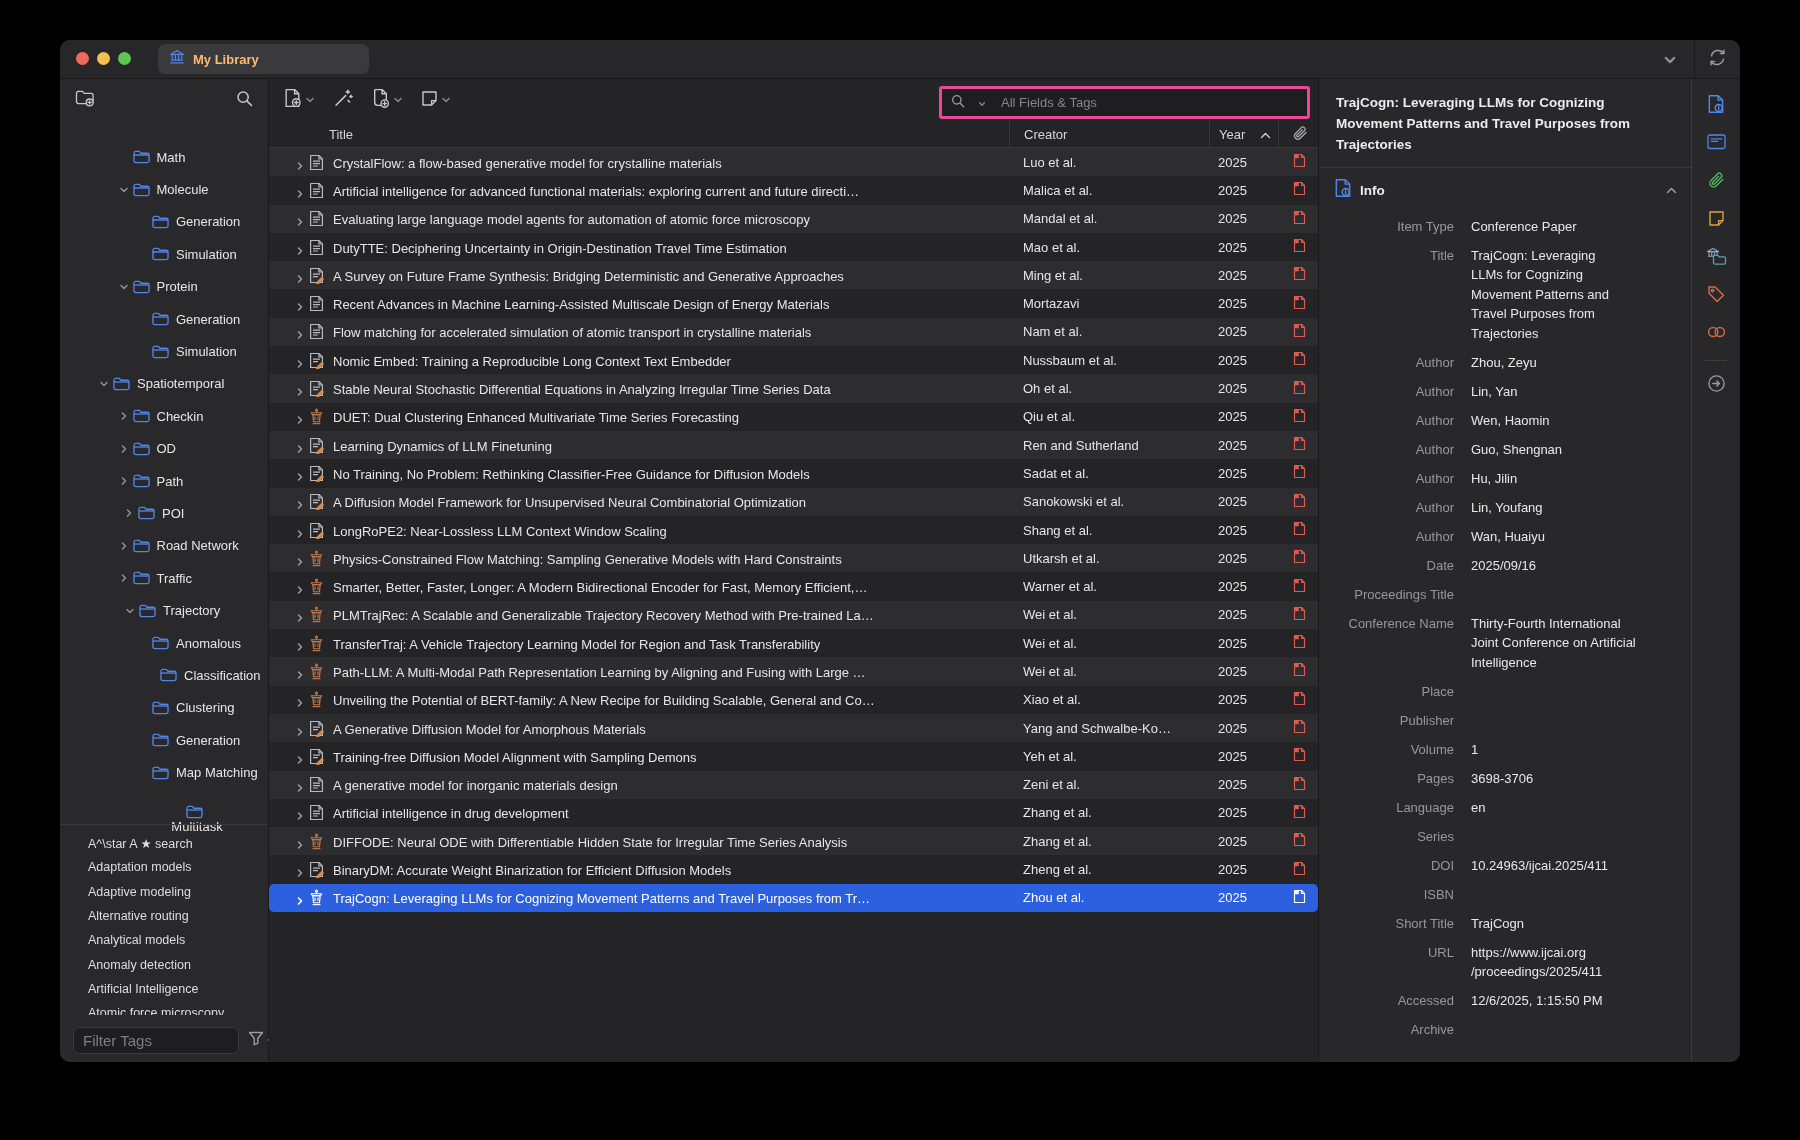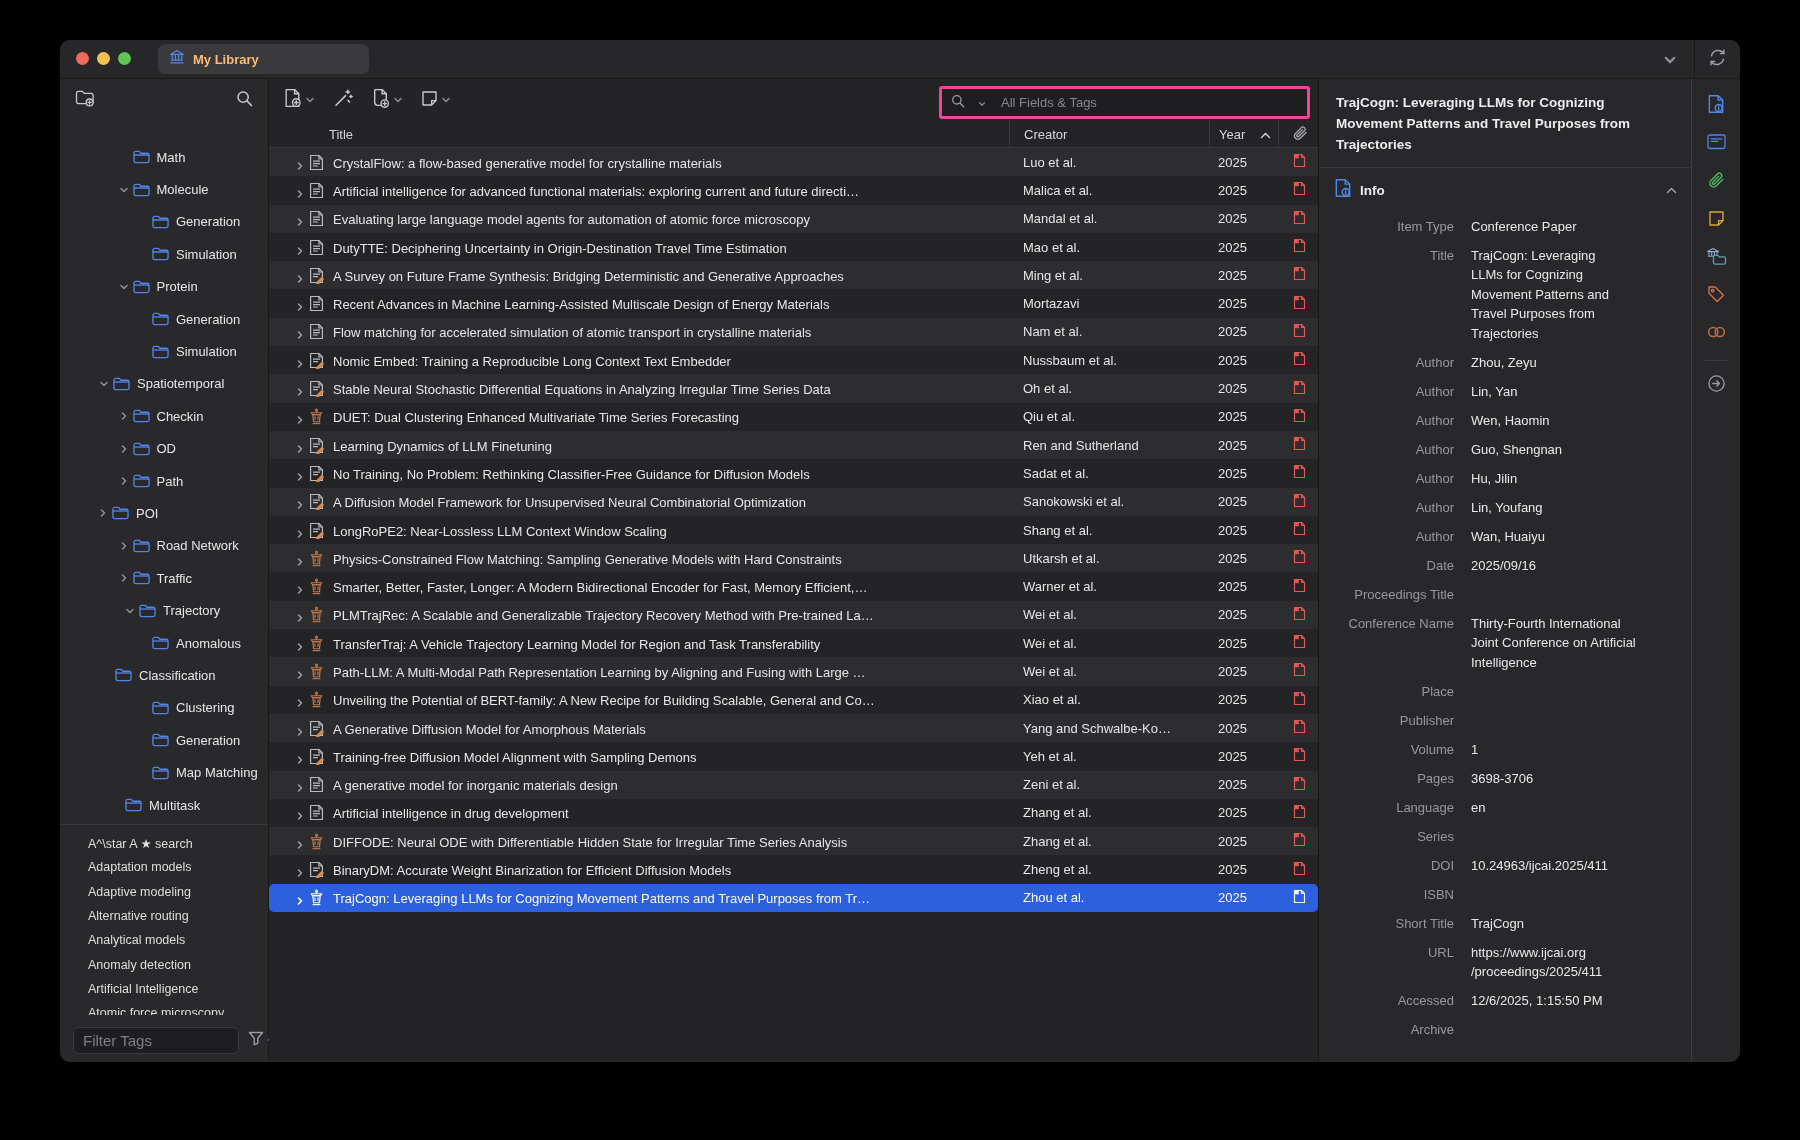--- a/index.html
+++ b/index.html
@@ -262,21 +262,21 @@
                 </svg>
               </span>
               <span class="folder">
                 <svg width="17" height="14" viewBox="0 0 18 14" fill="none" stroke="#5285e8" stroke-width="1.4" stroke-linejoin="round">
                   <path d="M1 3.1C1 2 1.8 1.1 2.8 1.1h4l1.6 1.9h6.8c1 0 1.8.9 1.8 1.9v6.2c0 1-.8 1.9-1.8 1.9H2.8c-1 0-1.8-.9-1.8-1.9z"></path>
                   <path d="M1 4.9h16"></path>
                 </svg>
               </span>
               <span>Path</span>
             </div>
-            <div class="tree-row" style="padding-left: 35px;">
+            <div class="tree-row" style="padding-left: 61px;">
               <span class="tw">
                 <svg width="10" height="10" viewBox="0 0 10 10" fill="none" stroke="#8e8e93" stroke-width="1.6" stroke-linecap="round" stroke-linejoin="round">
                   <path d="M3.5 2l3 3-3 3"></path>
                 </svg>
               </span>
               <span class="folder">
                 <svg width="17" height="14" viewBox="0 0 18 14" fill="none" stroke="#5285e8" stroke-width="1.4" stroke-linejoin="round">
                   <path d="M1 3.1C1 2 1.8 1.1 2.8 1.1h4l1.6 1.9h6.8c1 0 1.8.9 1.8 1.9v6.2c0 1-.8 1.9-1.8 1.9H2.8c-1 0-1.8-.9-1.8-1.9z"></path>
                   <path d="M1 4.9h16"></path>
                 </svg>
@@ -328,21 +328,21 @@
             <div class="tree-row" style="padding-left: 75px;">
               <span class="tw"></span>
               <span class="folder">
                 <svg width="17" height="14" viewBox="0 0 18 14" fill="none" stroke="#5285e8" stroke-width="1.4" stroke-linejoin="round">
                   <path d="M1 3.1C1 2 1.8 1.1 2.8 1.1h4l1.6 1.9h6.8c1 0 1.8.9 1.8 1.9v6.2c0 1-.8 1.9-1.8 1.9H2.8c-1 0-1.8-.9-1.8-1.9z"></path>
                   <path d="M1 4.9h16"></path>
                 </svg>
               </span>
               <span>Anomalous</span>
             </div>
-            <div class="tree-row" style="padding-left: 38px;">
+            <div class="tree-row" style="padding-left: 83px;">
               <span class="tw"></span>
               <span class="folder">
                 <svg width="17" height="14" viewBox="0 0 18 14" fill="none" stroke="#5285e8" stroke-width="1.4" stroke-linejoin="round">
                   <path d="M1 3.1C1 2 1.8 1.1 2.8 1.1h4l1.6 1.9h6.8c1 0 1.8.9 1.8 1.9v6.2c0 1-.8 1.9-1.8 1.9H2.8c-1 0-1.8-.9-1.8-1.9z"></path>
                   <path d="M1 4.9h16"></path>
                 </svg>
               </span>
               <span>Classification</span>
             </div>
             <div class="tree-row" style="padding-left: 75px;">
@@ -368,21 +368,21 @@
             <div class="tree-row" style="padding-left: 75px;">
               <span class="tw"></span>
               <span class="folder">
                 <svg width="17" height="14" viewBox="0 0 18 14" fill="none" stroke="#5285e8" stroke-width="1.4" stroke-linejoin="round">
                   <path d="M1 3.1C1 2 1.8 1.1 2.8 1.1h4l1.6 1.9h6.8c1 0 1.8.9 1.8 1.9v6.2c0 1-.8 1.9-1.8 1.9H2.8c-1 0-1.8-.9-1.8-1.9z"></path>
                   <path d="M1 4.9h16"></path>
                 </svg>
               </span>
               <span>Map Matching</span>
             </div>
-            <div class="tree-row" style="padding-left: 48px;">
+            <div class="tree-row" style="padding-left: 66px; flex-direction: column;">
               <span class="tw"></span>
               <span class="folder">
                 <svg width="17" height="14" viewBox="0 0 18 14" fill="none" stroke="#5285e8" stroke-width="1.4" stroke-linejoin="round">
                   <path d="M1 3.1C1 2 1.8 1.1 2.8 1.1h4l1.6 1.9h6.8c1 0 1.8.9 1.8 1.9v6.2c0 1-.8 1.9-1.8 1.9H2.8c-1 0-1.8-.9-1.8-1.9z"></path>
                   <path d="M1 4.9h16"></path>
                 </svg>
               </span>
               <span>Multitask</span>
             </div>
           </div>

